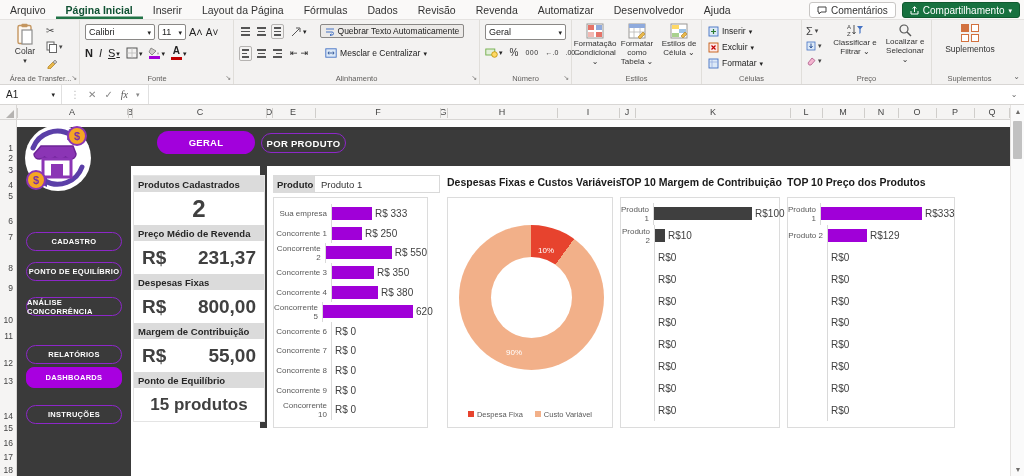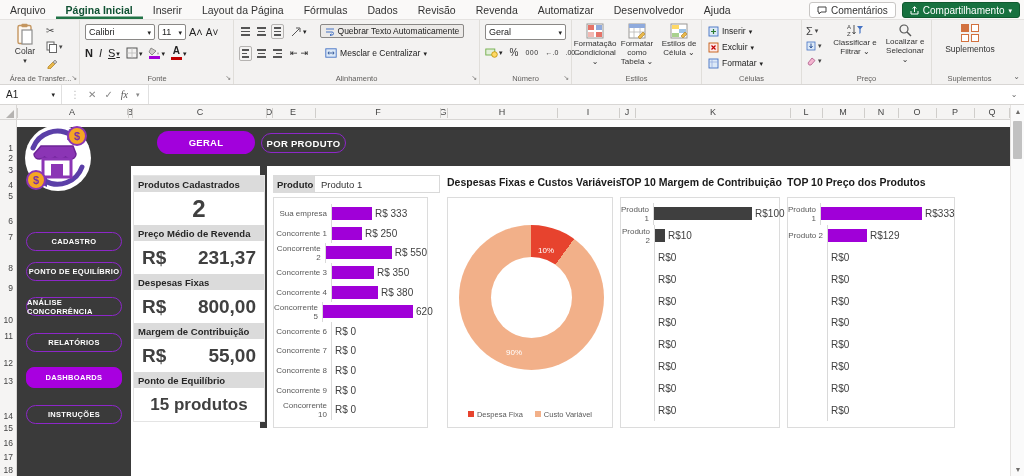--- a/index.html
+++ b/index.html
@@ -579,21 +579,21 @@
           <circle cx="58" cy="15" r="9" fill="#f5a623" stroke="#8b35b5" stroke-width="2"></circle>
           <text x="58" y="19" text-anchor="middle" font-size="11" font-weight="bold" fill="#7b2fa8">$</text>
           <circle cx="17" cy="59" r="9" fill="#f5a623" stroke="#8b35b5" stroke-width="2"></circle>
           <text x="17" y="63" text-anchor="middle" font-size="11" font-weight="bold" fill="#7b2fa8">$</text>
         </svg>
       </div>
       <div id="nav-buttons">
           <div class="navbtn" style="top: 105px;">CADASTRO</div>
           <div class="navbtn" style="top: 135px;">PONTO DE EQUILÍBRIO</div>
           <div class="navbtn" style="top: 170px;">ANÁLISE CONCORRÊNCIA</div>
-          <div class="navbtn" style="top: 206px; text-align: right;">RELATÓRIOS</div>
+          <div class="navbtn" style="top: 218px; text-align: right;">RELATÓRIOS</div>
           <div class="navbtn active" style="top: 240px; border-radius: 8px;">DASHBOARDS</div>
           <div class="navbtn" style="top: 278px;">INSTRUÇÕES</div>
         </div>
     </div>
     <div class="divstrip"></div>
 
     <div class="viewtab active" style="left:157px;top:11px;width:98px;height:23px">GERAL</div>
     <div class="viewtab inactive" style="left:261px;top:13px;width:85px;height:20px">POR PRODUTO</div>
 
     <div class="cards" id="cards">

